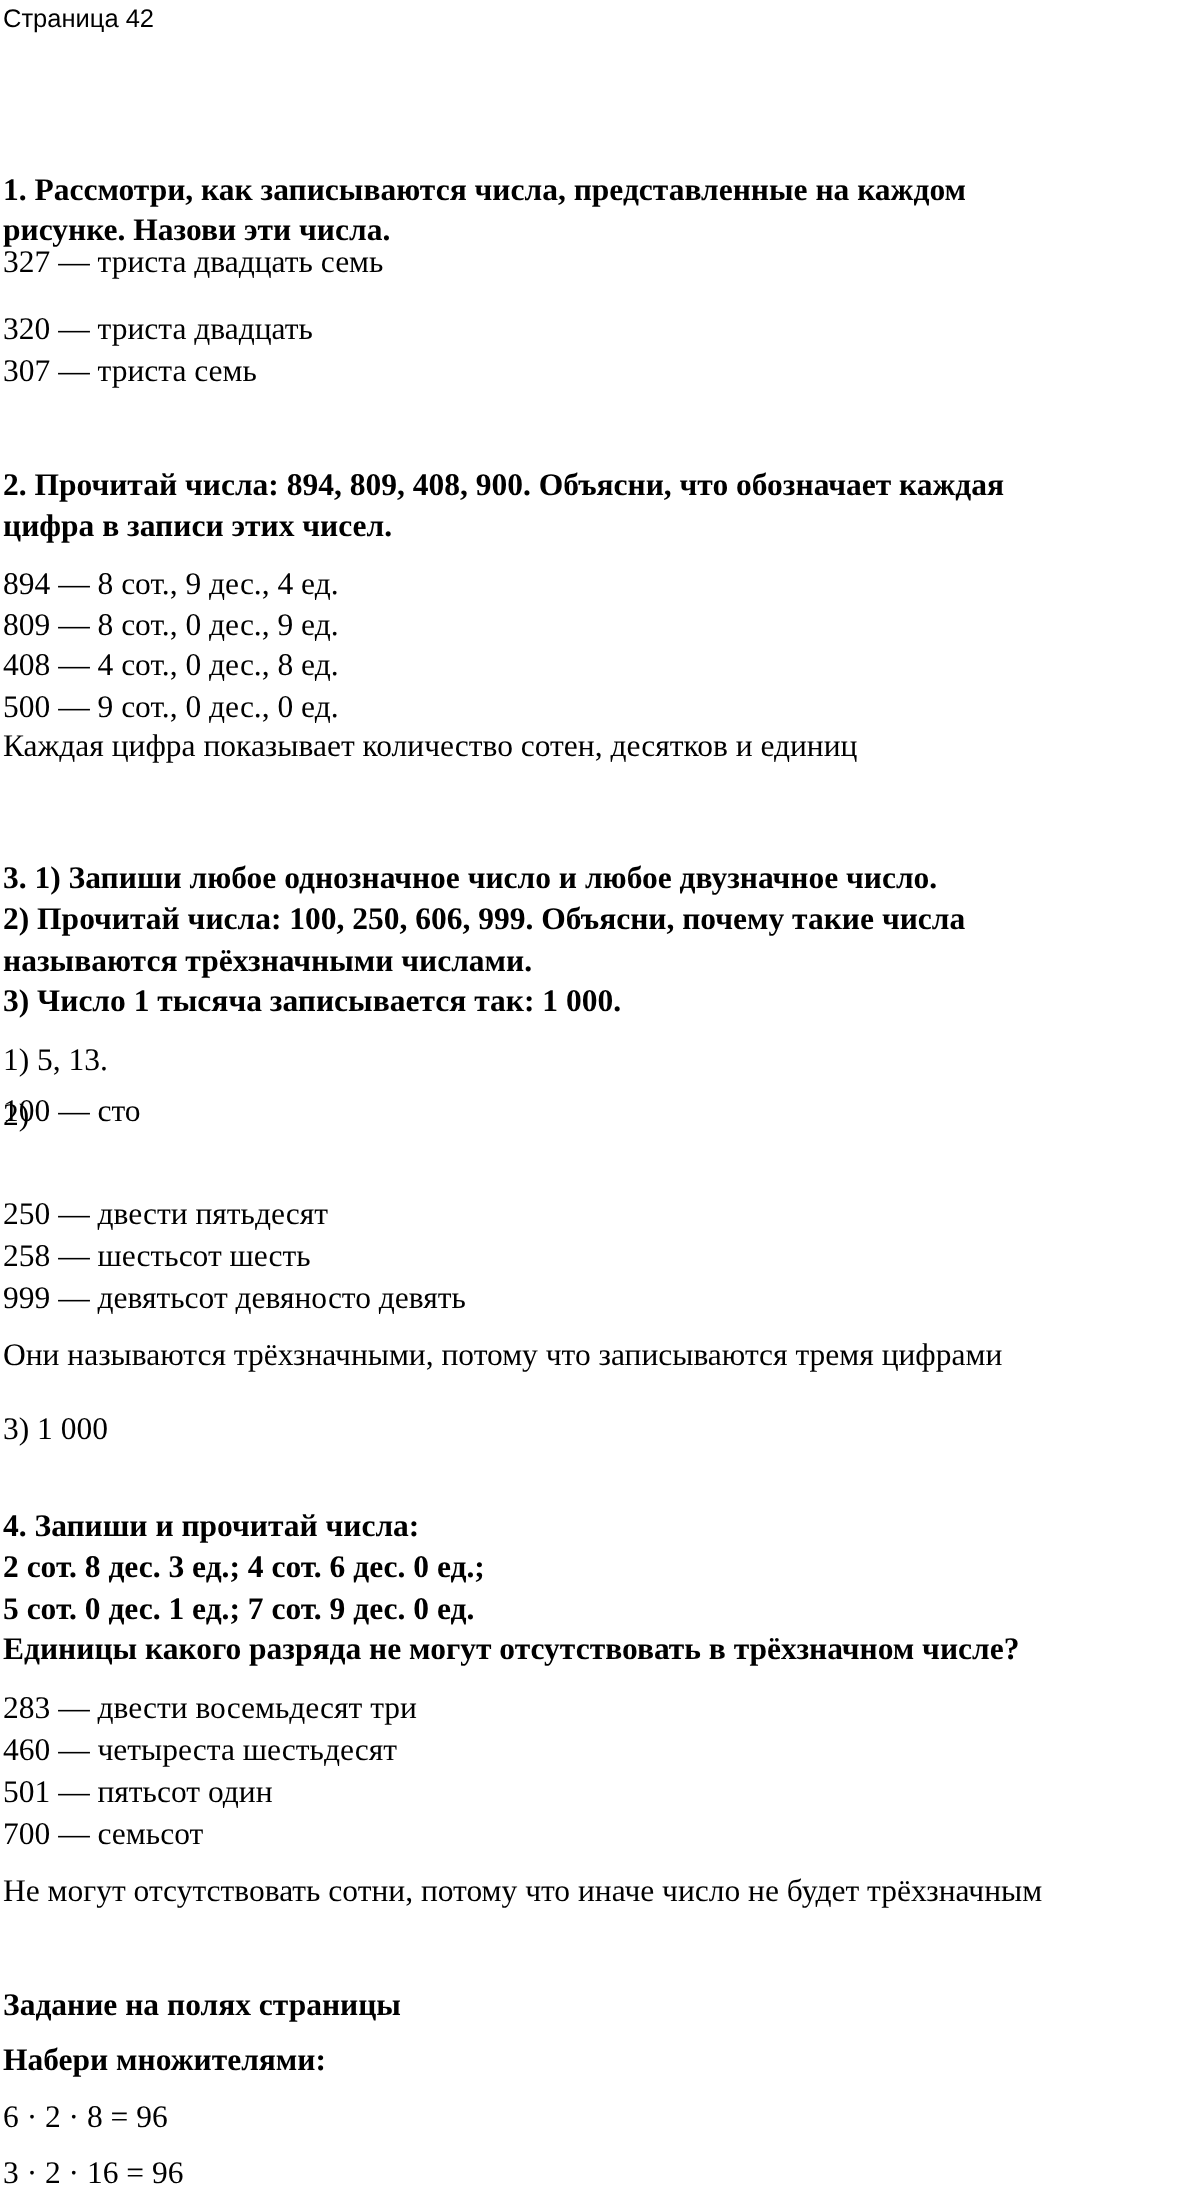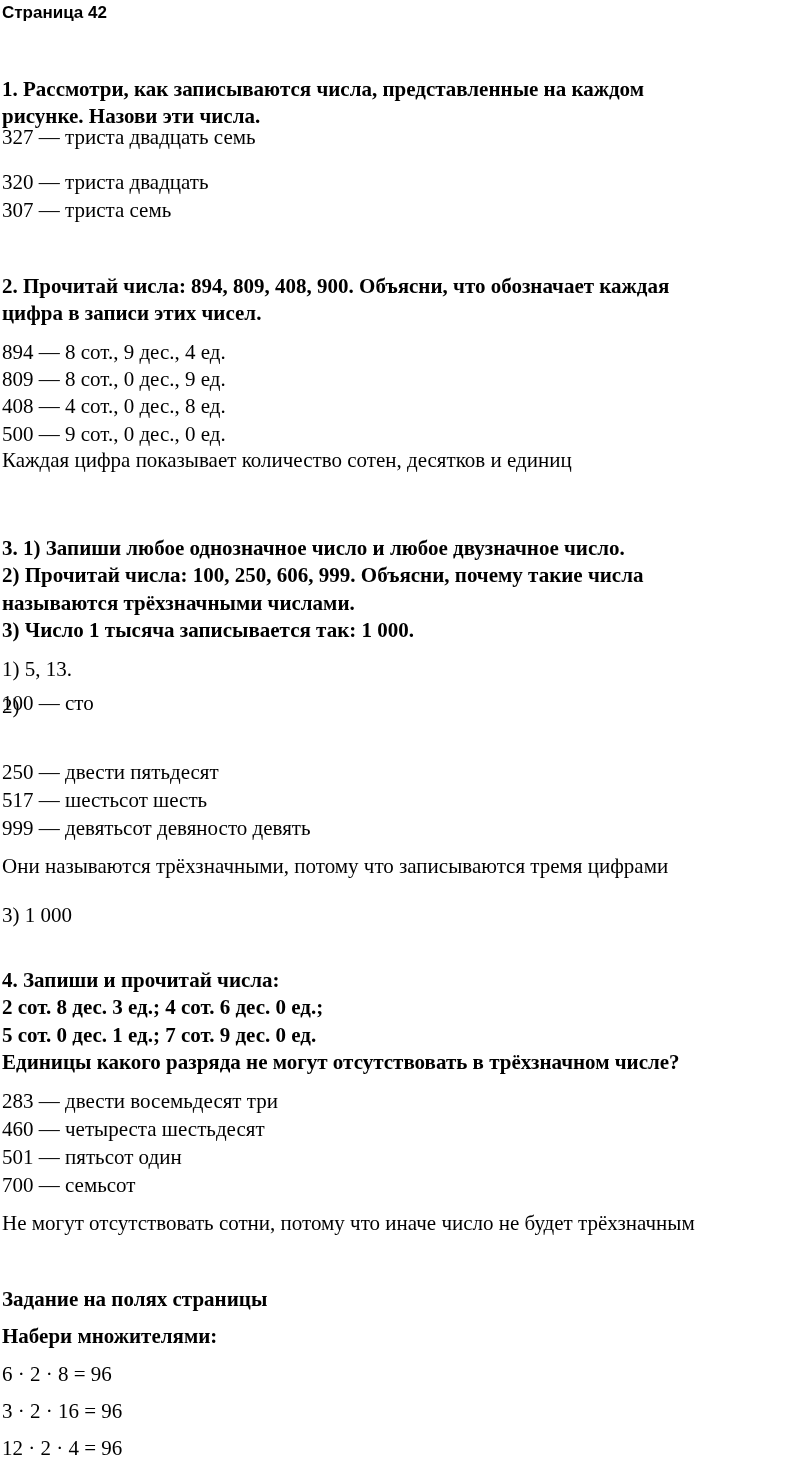--- a/index.html
+++ b/index.html
@@ -1,18 +1,18 @@
 <!DOCTYPE html>
 <html><head>
   <meta charset="utf-8">
   <style>
     html, body { margin: 0; padding: 0; background: #ffffff; }
     body { width: 800px; height: 1458px; position: relative; overflow: hidden; color: #000; }
-    .page-title { position: absolute; left: 2px; top: 2px; font-family: "Liberation Sans", sans-serif; font-weight: bold; font-size: 17px; line-height: 22px; }
-    .ln { position: absolute; left: 2px; font-family: "Liberation Serif", serif; font-size: 21px; line-height: 27px; white-space: nowrap; }
+    .page-title { position: absolute; left: 2px; top: 2px; font-family: "Liberation Sans", sans-serif; font-weight: normal; font-size: 17px; line-height: 22px; }
+    .ln { position: absolute; left: 2px; font-family: "Liberation Serif", serif; font-size: 21px; line-height: 27px; white-space: nowrap; margin-top: 37px; }
     .b { font-weight: bold; }
   </style>
 </head>
 <body>
 
 <div class="page-title">Страница 42</div>
 
 <div class="ln b" style="top:76px">1. Рассмотри, как записываются числа, представленные на каждом</div>
 <div class="ln b" style="top:103px">рисунке. Назови эти числа.</div>
 <div class="ln" style="top:124px">327 — триста двадцать семь</div>
@@ -28,21 +28,21 @@
 <div class="ln" style="top:447px">Каждая цифра показывает количество сотен, десятков и единиц</div>
 
 <div class="ln b" style="top:535px">3. 1) Запиши любое однозначное число и любое двузначное число.</div>
 <div class="ln b" style="top:562px">2) Прочитай числа: 100, 250, 606, 999. Объясни, почему такие числа</div>
 <div class="ln b" style="top:590px">называются трёхзначными числами.</div>
 <div class="ln b" style="top:617px">3) Число 1 тысяча записывается так: 1 000.</div>
 <div class="ln" style="top:656px">1) 5, 13.</div>
 <div class="ln" style="top:693px">2)</div>
 <div class="ln" style="top:690px">100 — сто</div>
 <div class="ln" style="top:759px">250 — двести пятьдесят</div>
-<div class="ln" style="top:787px">517 — шестьсот шесть</div>
+<div class="ln" style="top:787px">258 — шестьсот шесть</div>
 <div class="ln" style="top:815px">999 — девятьсот девяносто девять</div>
 <div class="ln" style="top:853px">Они называются трёхзначными, потому что записываются тремя цифрами</div>
 <div class="ln" style="top:902px">3) 1 000</div>
 
 <div class="ln b" style="top:967px">4. Запиши и прочитай числа:</div>
 <div class="ln b" style="top:994px">2 сот. 8 дес. 3 ед.; 4 сот. 6 дес. 0 ед.;</div>
 <div class="ln b" style="top:1022px">5 сот. 0 дес. 1 ед.; 7 сот. 9 дес. 0 ед.</div>
 <div class="ln b" style="top:1049px">Единицы какого разряда не могут отсутствовать в трёхзначном числе?</div>
 <div class="ln" style="top:1088px">283 — двести восемьдесят три</div>
 <div class="ln" style="top:1116px">460 — четыреста шестьдесят</div>

